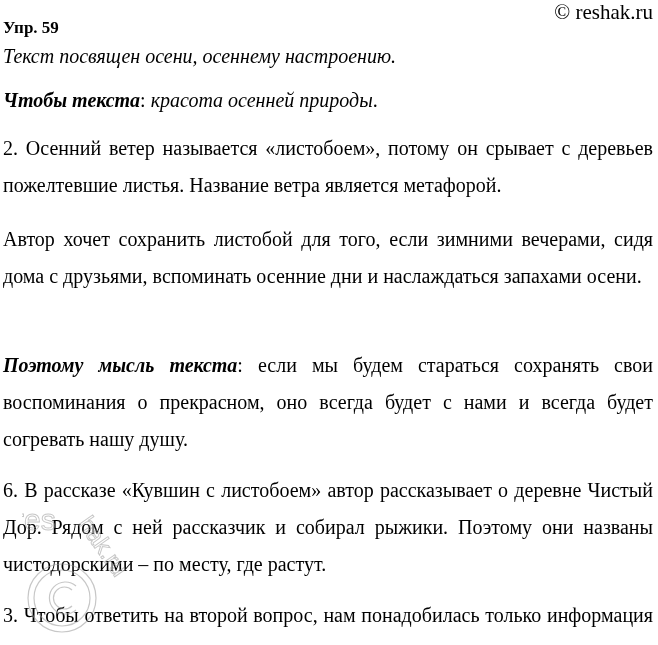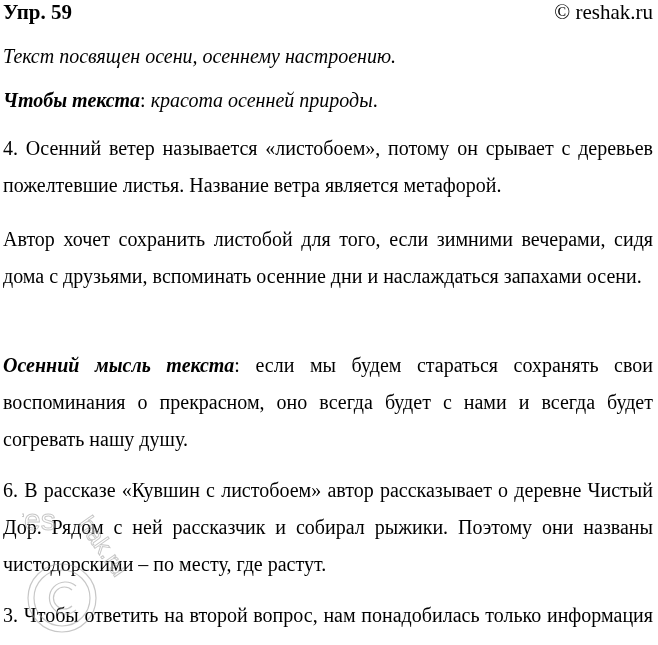--- a/index.html
+++ b/index.html
@@ -24,23 +24,23 @@
   .header {
     position: absolute;
     left: 3px;
     top: 0;
     width: 650px;
     height: 26px;
   }
   .ex-title {
     position: absolute;
     left: 0;
-    top: 0;
+    top: 16px;
     font-weight: bold;
-    font-size: 21px;
+    font-size: 17px;
     line-height: 24px;
   }
   .copyright {
     position: absolute;
     right: 0;
     top: 0;
     font-size: 21px;
     line-height: 24px;
   }
   .line-block {
@@ -93,26 +93,26 @@
     <span class="ex-title">Упр. 59</span>
     <span class="copyright">© reshak.ru</span>
   </div>
 
   <div class="line-block intro">Текст посвящен осени, осеннему настроению.</div>
 
   <div class="line-block theme">
     <span class="bold-italic">Чтобы текста</span><span>: </span><span class="italic">красота осенней природы</span><span>.</span>
   </div>
 
-  <div class="line-block p1">4. Осенний ветер называется «листобоем», потому он срывает с деревьев пожелтевшие листья. Название ветра является метафорой.</div>
+  <div class="line-block p1">2. Осенний ветер называется «листобоем», потому он срывает с деревьев пожелтевшие листья. Название ветра является метафорой.</div>
 
   <div class="line-block p2">Автор хочет сохранить листобой для того, если зимними вечерами, сидя дома с друзьями, вспоминать осенние дни и наслаждаться запахами осени.</div>
 
   <div class="line-block p3">
-    <span class="bold-italic">Осенний мысль текста</span><span>: если мы будем стараться сохранять свои воспоминания о прекрасном, оно всегда будет с нами и всегда будет согревать нашу душу.</span>
+    <span class="bold-italic">Поэтому мысль текста</span><span>: если мы будем стараться сохранять свои воспоминания о прекрасном, оно всегда будет с нами и всегда будет согревать нашу душу.</span>
   </div>
 
   <div class="line-block p4">6. В рассказе «Кувшин с листобоем» автор рассказывает о деревне Чистый Дор. Рядом с ней рассказчик и собирал рыжики. Поэтому они названы чистодорскими – по месту, где растут.</div>
 
   <div class="line-block p5">3. Чтобы ответить на второй вопрос, нам понадобилась только информация о названии деревни.</div>
 </div>
 
 <div class="watermark">
   <svg width="130" height="150" viewBox="0 0 130 150">
     <g fill="none" stroke="#9a9a9a" stroke-width="1.2">

